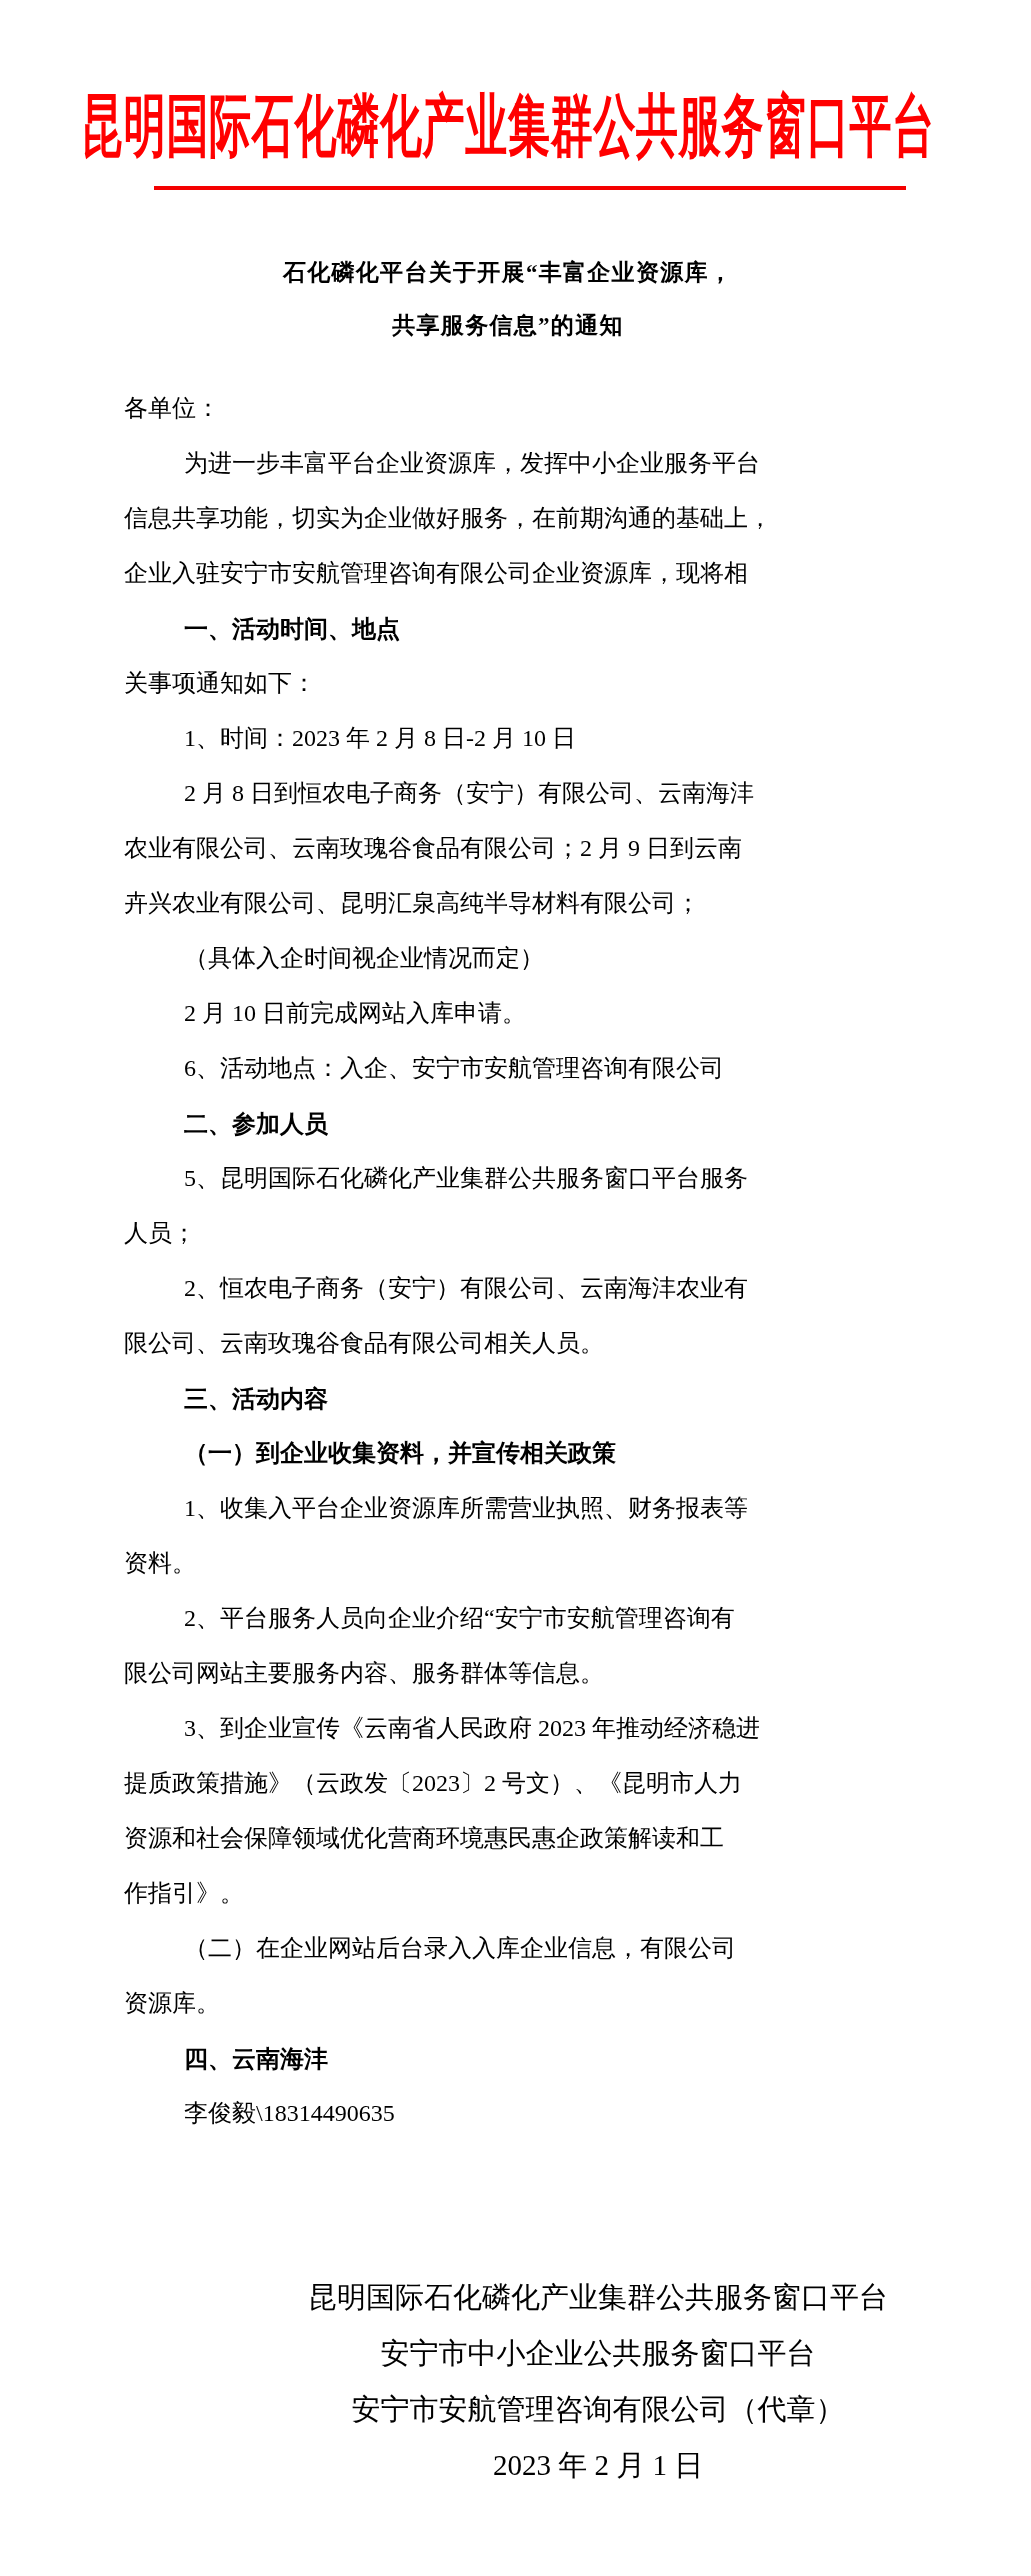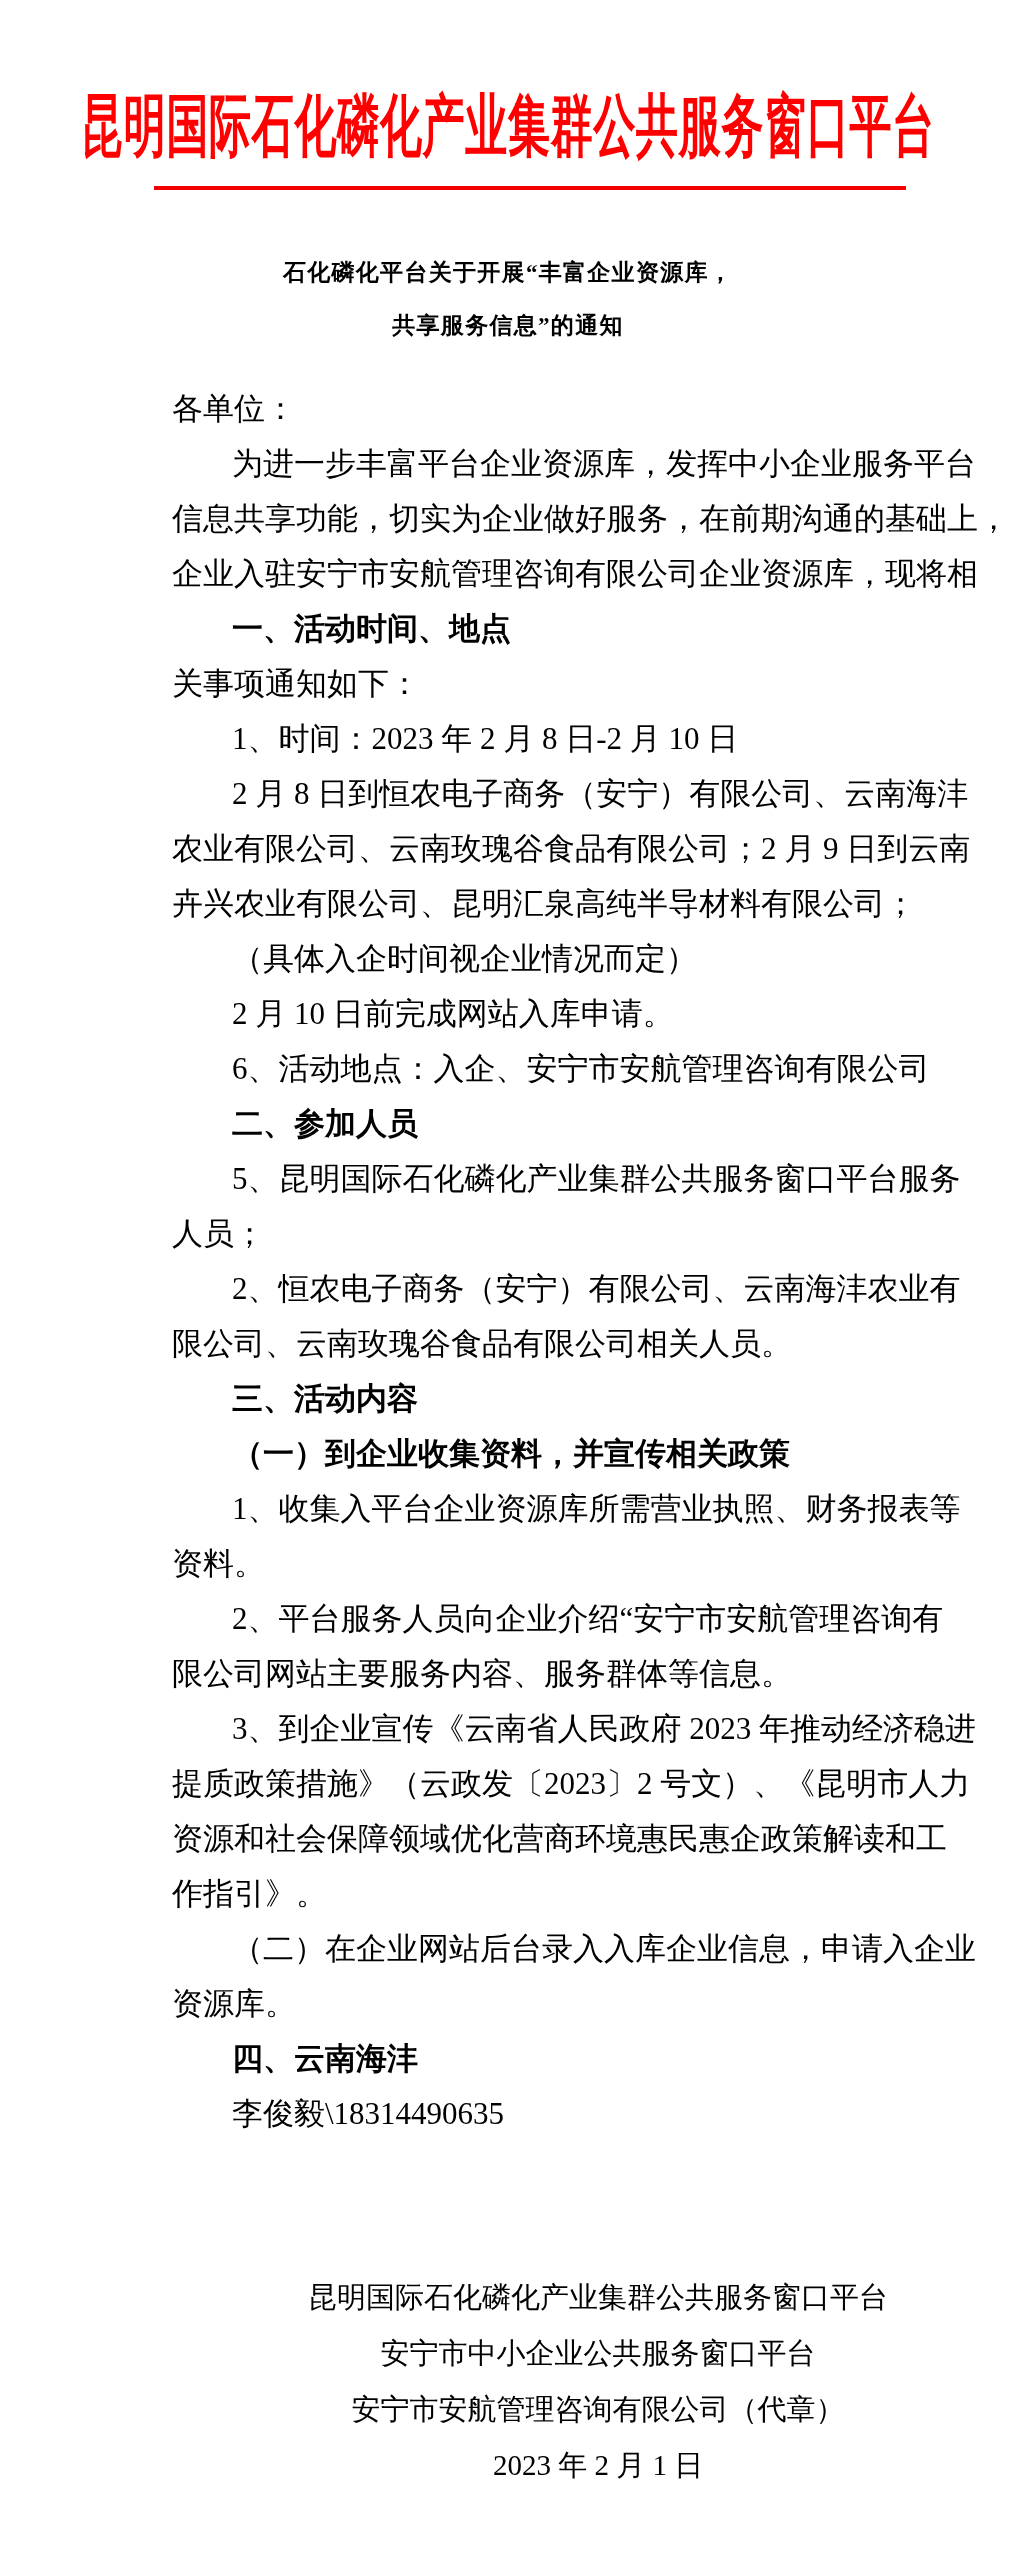--- a/index.html
+++ b/index.html
@@ -32,21 +32,21 @@
   
   .doc-title{
     position:absolute;top:246px;left:0;width:100%;
     text-align:center;font-weight:bold;
     font-size:23px;line-height:53px;letter-spacing:1.3px;
   }
 
   
   .body-block{position:absolute;top:381px;left:124px;width:796px;}
   .line{
-    height:55px;line-height:55px;font-size:31px;white-space:nowrap;margin-left:48px;
+    height:55px;line-height:55px;font-size:24px;white-space:nowrap;
   }
   .line.ind{padding-left:60px;}
   .line.sec{font-family:"Liberation Sans","DejaVu Sans",sans-serif;font-weight:bold;}
   .line.bs{font-weight:bold;}
 
   
   .signoff{position:absolute;top:2269px;left:286px;width:624px;text-align:center;}
   .sig-line{height:56px;line-height:56px;font-size:29px;white-space:nowrap;}
 </style>
 </head>
@@ -87,21 +87,21 @@
       <div class="line sec ind">三、活动内容</div>
       <div class="line bs ind">（一）到企业收集资料，并宣传相关政策</div>
       <div class="line ind">1、收集入平台企业资源库所需营业执照、财务报表等</div>
       <div class="line">资料。</div>
       <div class="line ind">2、平台服务人员向企业介绍“安宁市安航管理咨询有</div>
       <div class="line">限公司网站主要服务内容、服务群体等信息。</div>
       <div class="line ind">3、到企业宣传《云南省人民政府 2023 年推动经济稳进</div>
       <div class="line">提质政策措施》（云政发〔2023〕2 号文）、《昆明市人力</div>
       <div class="line">资源和社会保障领域优化营商环境惠民惠企政策解读和工</div>
       <div class="line">作指引》。</div>
-      <div class="line ind">（二）在企业网站后台录入入库企业信息，申请入企业</div>
+      <div class="line ind">（二）在企业网站后台录入入库企业信息，有限公司</div>
       <div class="line">资源库。</div>
       <div class="line sec ind">四、云南海沣</div>
       <div class="line ind">李俊毅\18314490635</div>
     </div>
 
   <div class="signoff">
       <div class="sig-line">昆明国际石化磷化产业集群公共服务窗口平台</div>
       <div class="sig-line">安宁市中小企业公共服务窗口平台</div>
       <div class="sig-line">安宁市安航管理咨询有限公司（代章）</div>
       <div class="sig-line">2023 年 2 月 1 日</div>

